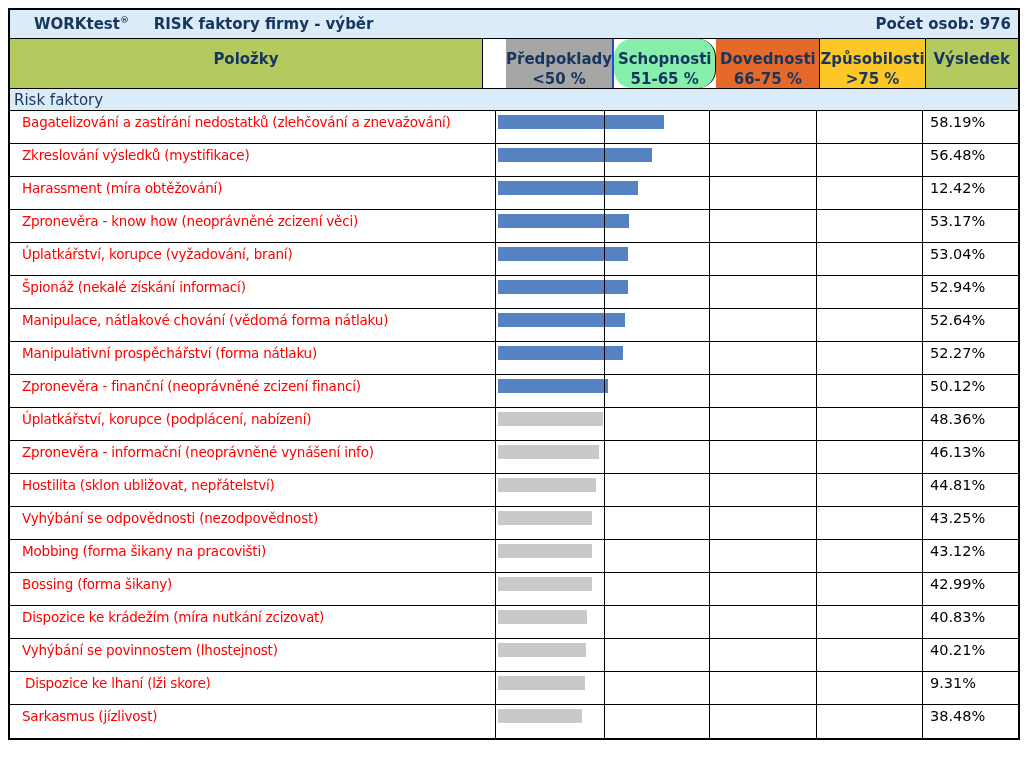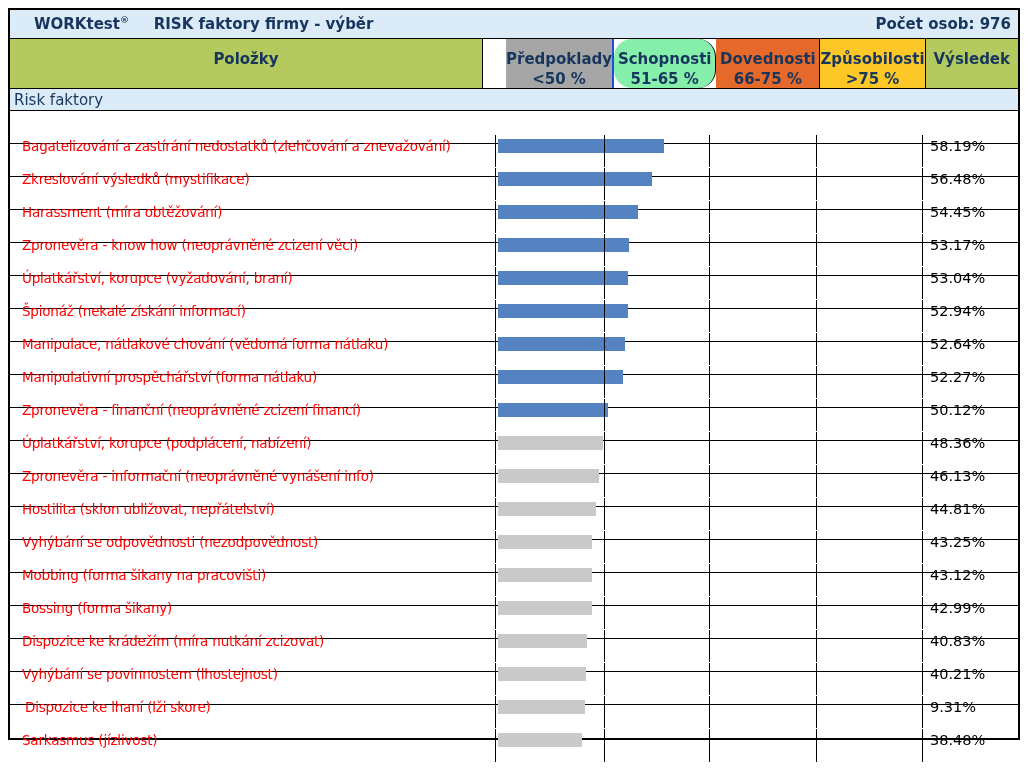--- a/index.html
+++ b/index.html
@@ -28,21 +28,21 @@
   .h-band3  { width:105px; }
   .h-result { width:96px;  border-left:1px solid #000; }
 
   
   .section-row { height:22px; border-bottom:1px solid #000; font-size:15px;
                  color:#17365d; padding:2px 0 0 4px; }
 
   
   .data-row { display:flex; height:33px; border-bottom:1px solid #000; background:#fff; }
   .data-row:last-child { border-bottom:none; }
-  .cell { height:100%;margin-top:24px; }
+  .cell { height:100%; }
   .label { width:486px; border-right:1px solid #000; font-size:13.5px;
            padding:3px 4px 0 12px; letter-spacing:-0.2px; white-space:nowrap;
            overflow:hidden; }
   .barcell { width:426px; position:relative; }
   .bar  { position:absolute; left:2px; top:4px; height:14px; z-index:1; }
   .grid { position:absolute; top:0; width:1px; height:100%; background:#000; z-index:2; }
   .g1 { left:108px; } .g2 { left:213px; } .g3 { left:320px; }
   .value { width:96px; border-left:1px solid #000; font-size:14.5px; color:#000;
            padding:3px 0 0 7px; }
 </style>
@@ -106,21 +106,21 @@
   </div>
 
   <div class="data-row">
     <div class="cell label" style="color: rgb(255, 0, 0);">Harassment (míra obtěžování)</div>
     <div class="cell barcell">
       <div class="bar" style="width: 140px; background: rgb(85, 131, 193);"></div>
       <div class="grid g1"></div>
       <div class="grid g2"></div>
       <div class="grid g3"></div>
     </div>
-    <div class="cell value">54.45%</div>
+    <div class="cell value">12.42%</div>
   </div>
 
   <div class="data-row">
     <div class="cell label" style="color: rgb(255, 0, 0);">Zpronevěra - know how (neoprávněné zcizení věci)</div>
     <div class="cell barcell">
       <div class="bar" style="width: 131px; background: rgb(85, 131, 193);"></div>
       <div class="grid g1"></div>
       <div class="grid g2"></div>
       <div class="grid g3"></div>
     </div>

